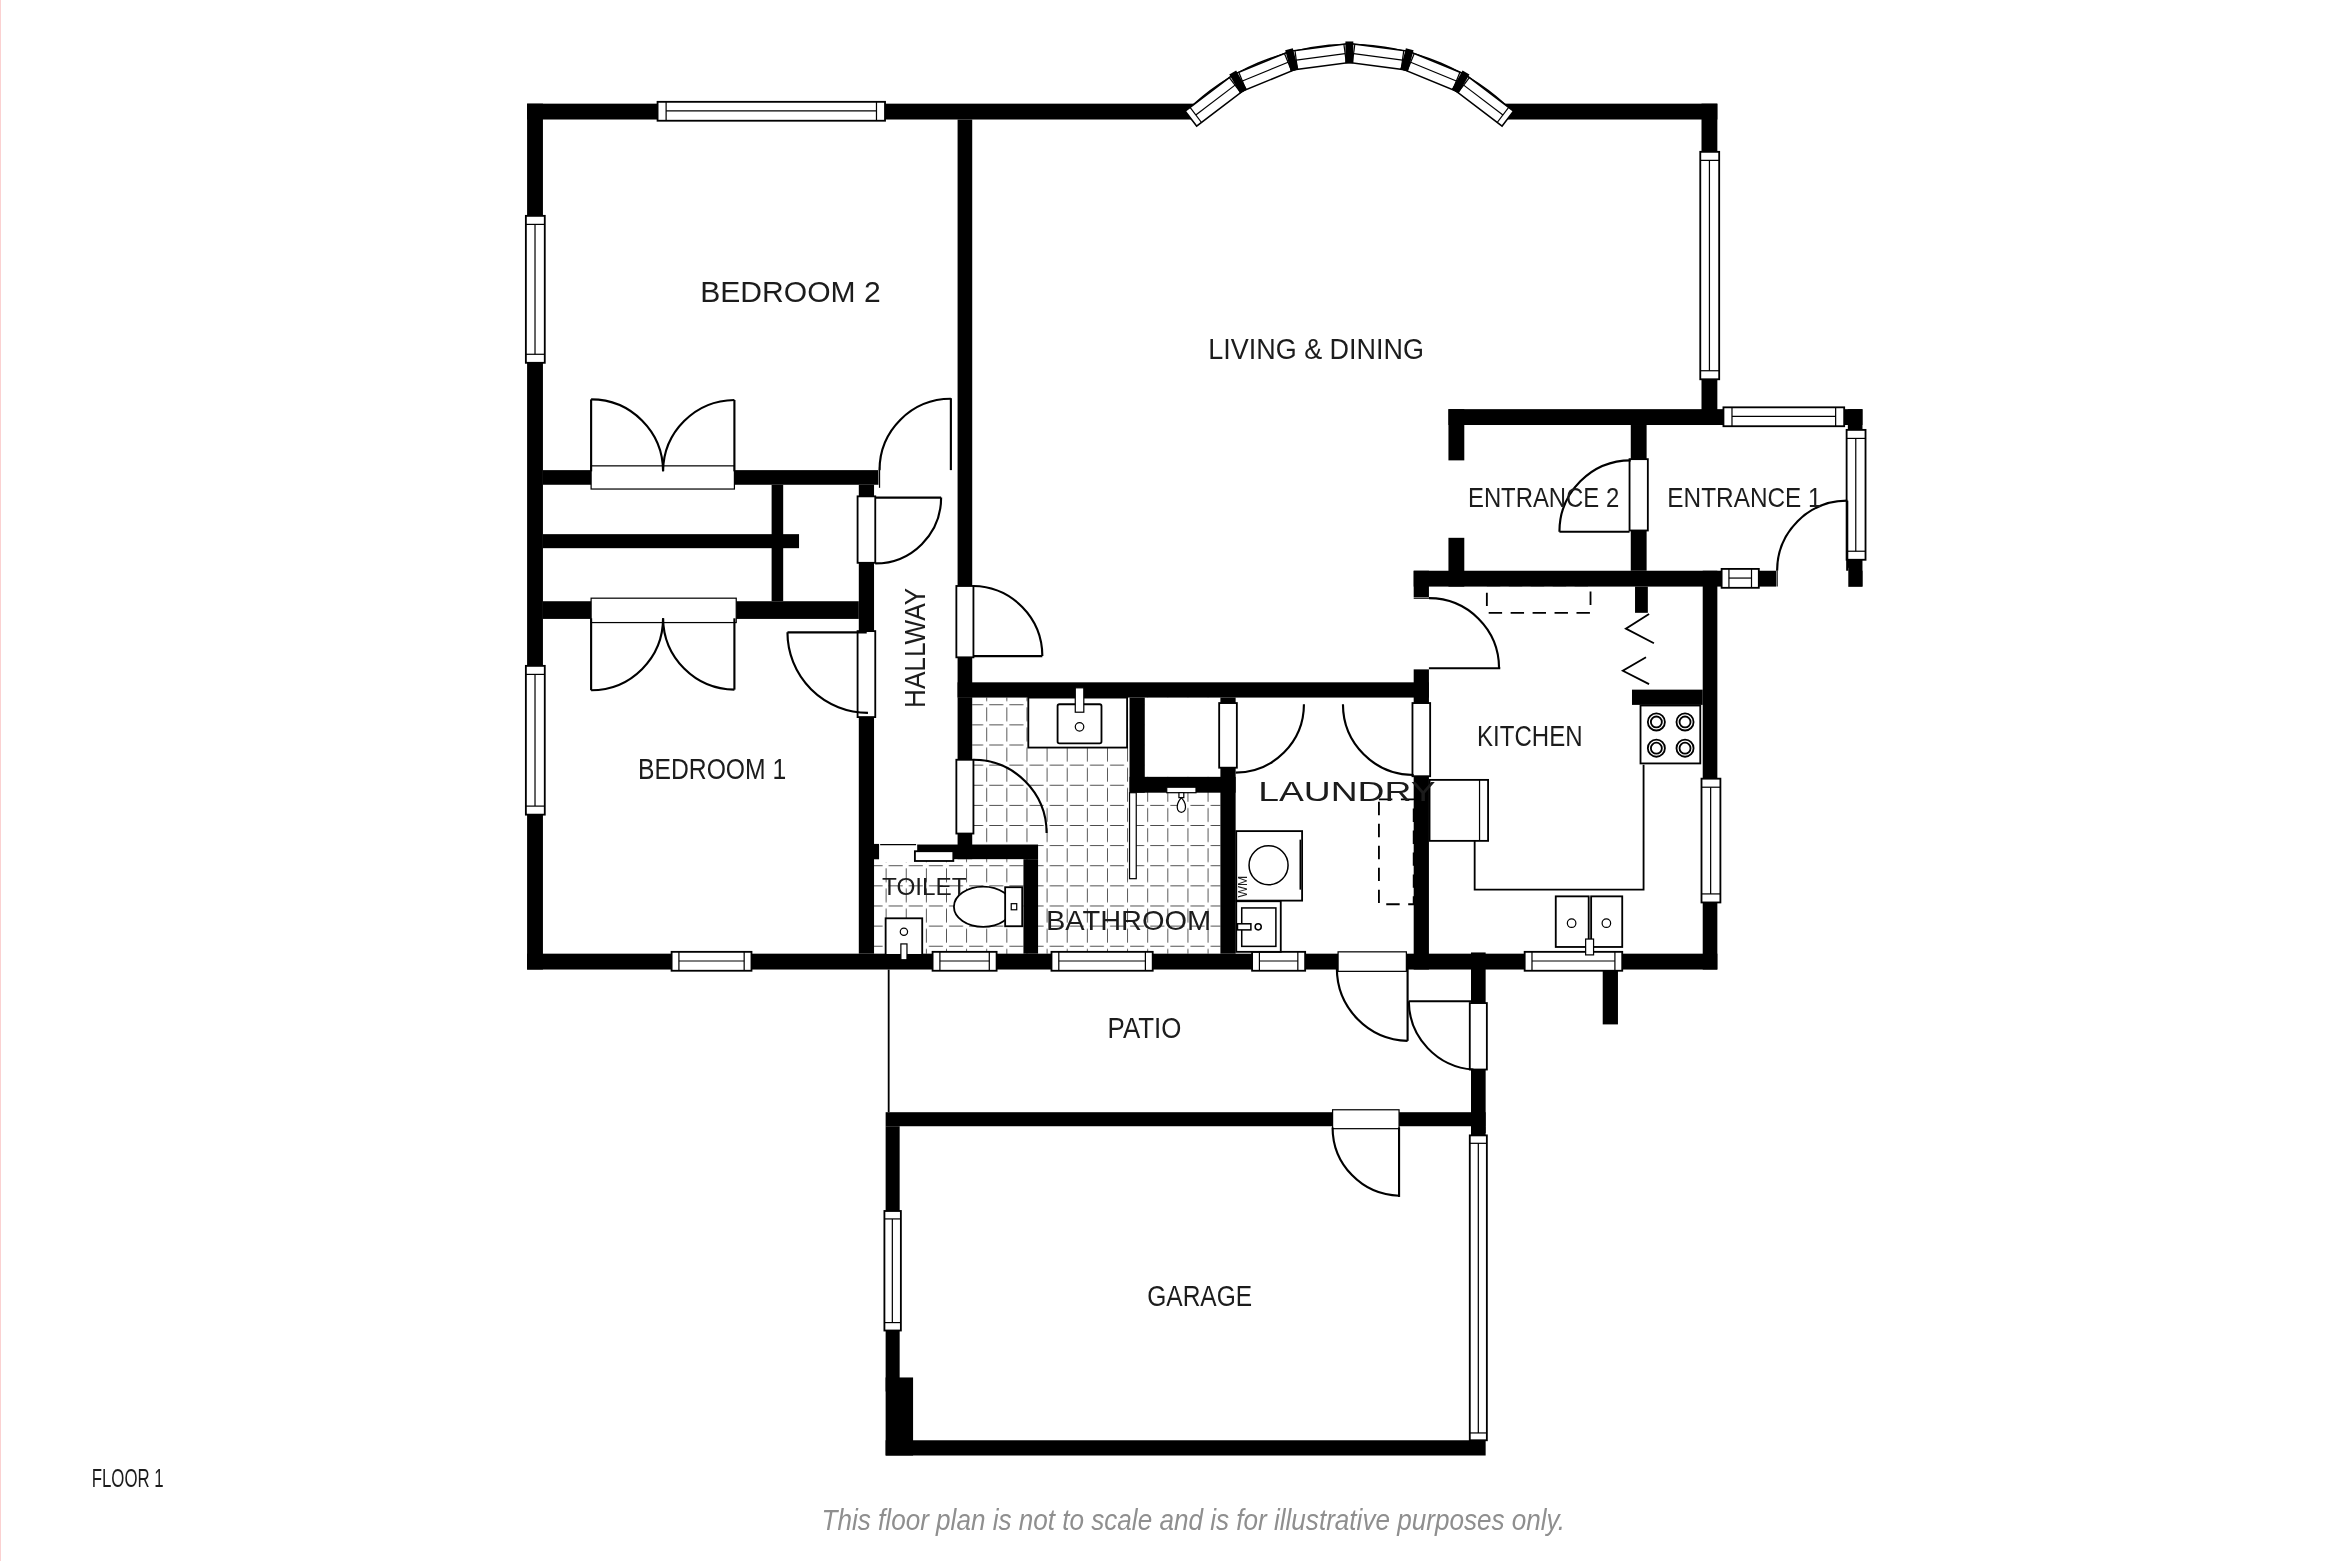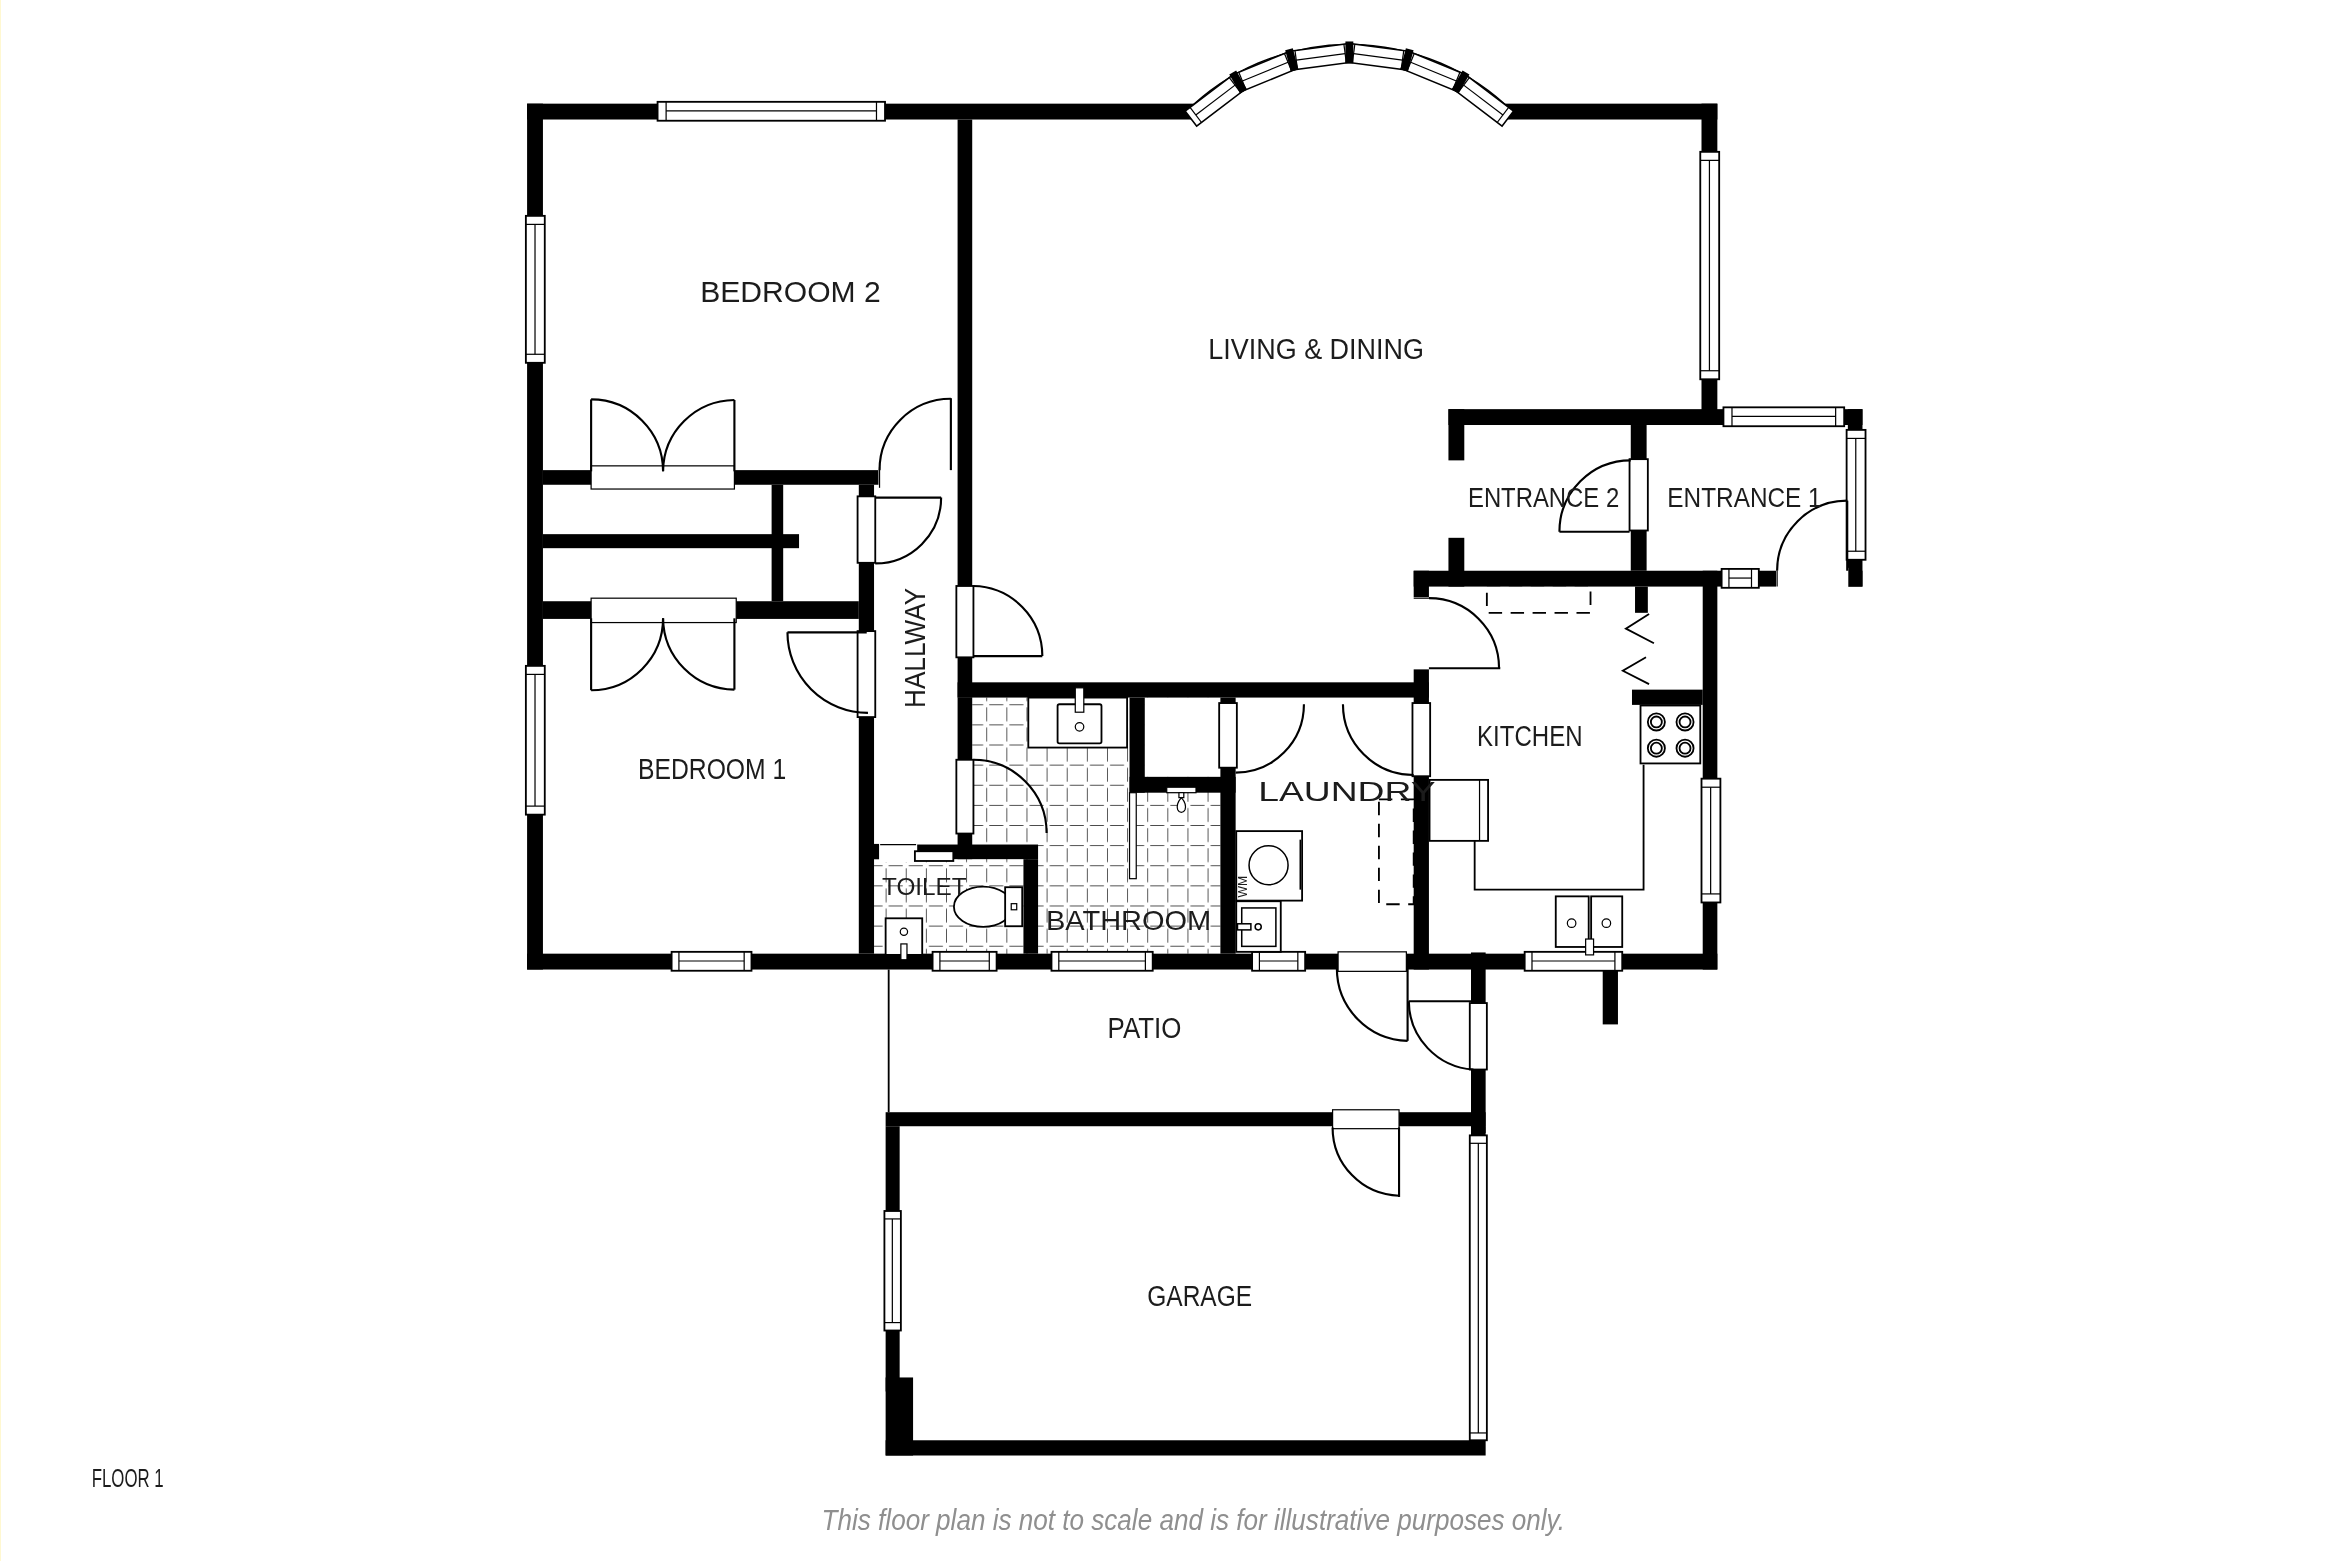--- a/index.html
+++ b/index.html
@@ -1,16 +1,16 @@
 <!DOCTYPE html>
 <html style="font-size:9.8px"><head>
 <meta charset="utf-8">
 <style>
   html,body{margin:0;padding:0;background:#fff;}
-  #page{width:2342px;height:1561px;position:relative;background:#fde047;overflow:hidden;}
+  #page{width:2342px;height:1561px;position:relative;background:#ef4444;overflow:hidden;}
   svg{display:block;}
   text{font-family:"Liberation Sans", sans-serif;}
 </style>
 </head>
 <body>
 <div id="page">
 <svg width="2342" height="1561" viewBox="0 0 3840 2560" xmlns="http://www.w3.org/2000/svg">
 <defs>
 <pattern id="tiles" width="33" height="33" patternUnits="userSpaceOnUse">
   <rect width="33" height="33" fill="#fff"></rect>

